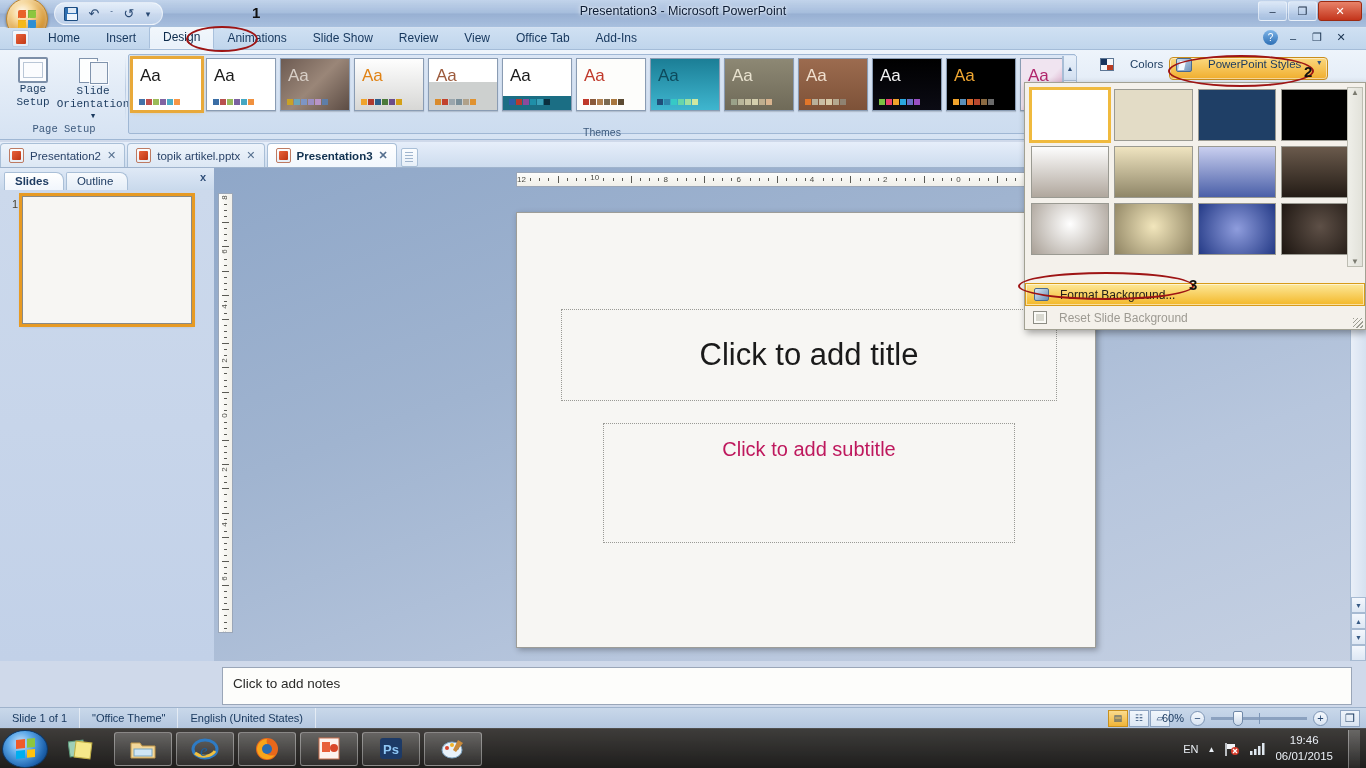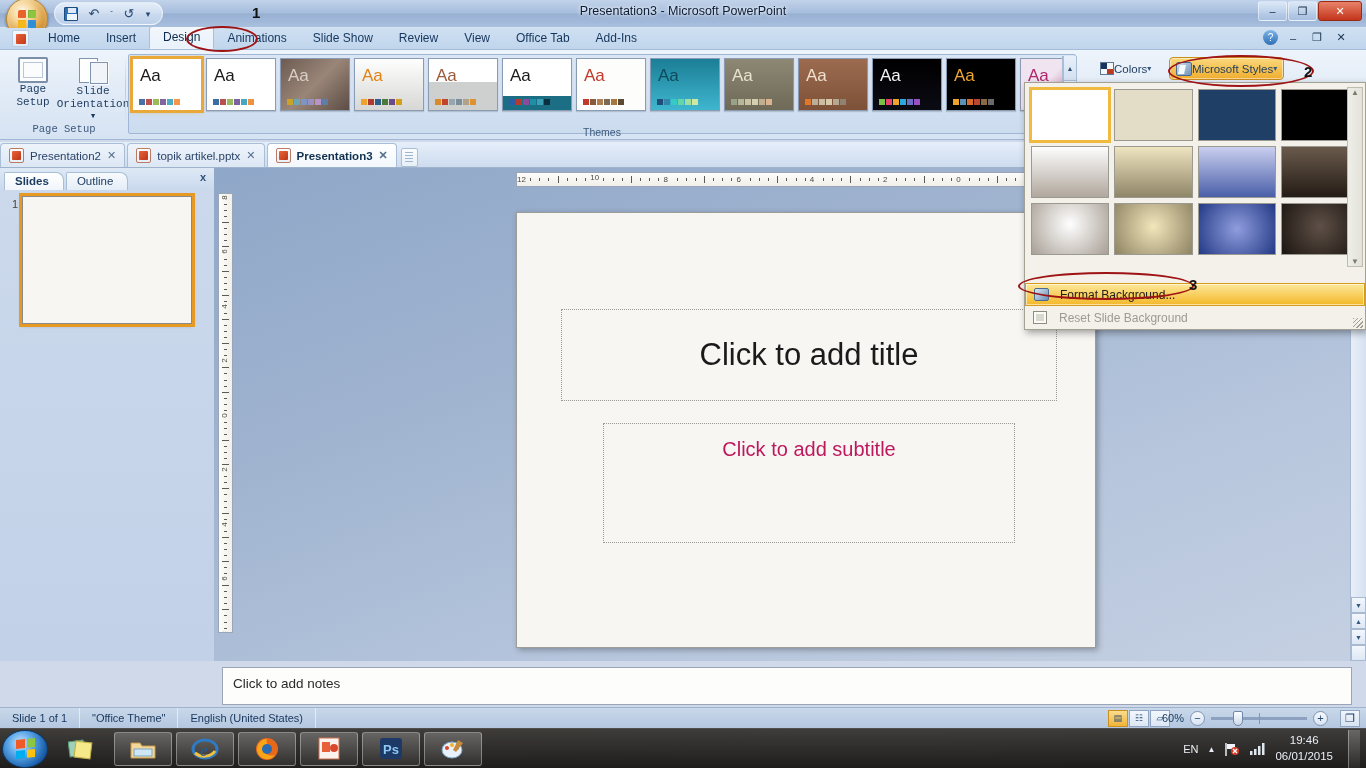--- a/index.html
+++ b/index.html
@@ -128,21 +128,21 @@
   .thumb .aa{position:absolute;left:7px;top:8px;font-size:17px;line-height:1;}
   .thumb .sw{position:absolute;left:6px;bottom:5px;display:flex;gap:1px;}
   .thumb .sw i{width:6px;height:6px;display:block;}
 
   .gal-nav{position:absolute;right:0;top:4px;width:15px;height:80px;display:flex;flex-direction:column;
     border-left:1px solid #a8bdd6;}
   .gal-nav div{flex:1;display:flex;align-items:center;justify-content:center;font-size:7px;color:#2f4f78;
     background:linear-gradient(180deg,#e8f0fa,#d3e0f1);border:1px solid #a8bdd6;border-top:none;cursor:pointer;}
 
   
-  .rt-btn{display:flex;align-items:center;gap:0;height:21px;padding:0 6px;font-size:11.5px;color:#1b3a5e;
+  .rt-btn{display:flex;gap:16px;height:21px;padding:0 6px;font-size:11.5px;color:#1b3a5e;
     cursor:pointer;border-radius:3px;}
   .rt-btn.hot{background:linear-gradient(180deg,#fbd87e,#f0ae2e);outline:1px solid #c98d1c;
     box-shadow:inset 0 0 0 1px rgba(255,255,255,.5);}
   .ico-colors{width:14px;height:13px;display:grid;grid-template-columns:1fr 1fr;grid-template-rows:1fr 1fr;
     border:1px solid #5d7694;}
   .ico-colors i:nth-child(1){background:#17345e;} .ico-colors i:nth-child(2){background:#f4f6fa;}
   .ico-colors i:nth-child(3){background:#f4f6fa;} .ico-colors i:nth-child(4){background:#b93c22;}
   .ico-bgstyle{width:16px;height:14px;background:linear-gradient(135deg,#cfe0f0 0%,#6f93bb 100%);
     border:1px solid #4a6a90;border-radius:2px;position:relative;}
   .ico-bgstyle::after{content:"";position:absolute;left:2px;top:2px;width:6px;height:9px;
@@ -501,21 +501,21 @@
             <i></i>
             <i></i>
           </span>
         <span>Colors</span>
         <span class="caret">▾</span>
       </div>
     </div>
     <div style="position:absolute;left:1170px;top:8px;">
       <div class="rt-btn hot">
         <span class="ico-bgstyle"></span>
-        <span>Microsoft Styles</span>
+        <span>PowerPoint Styles</span>
         <span class="caret">▾</span>
       </div>
     </div>
   </div>
 
   <div class="tabbar">
     <div class="otab">
       <span class="otab-ico"></span>
       <span>Presentation2</span>
       <span class="otab-x">✕</span>

